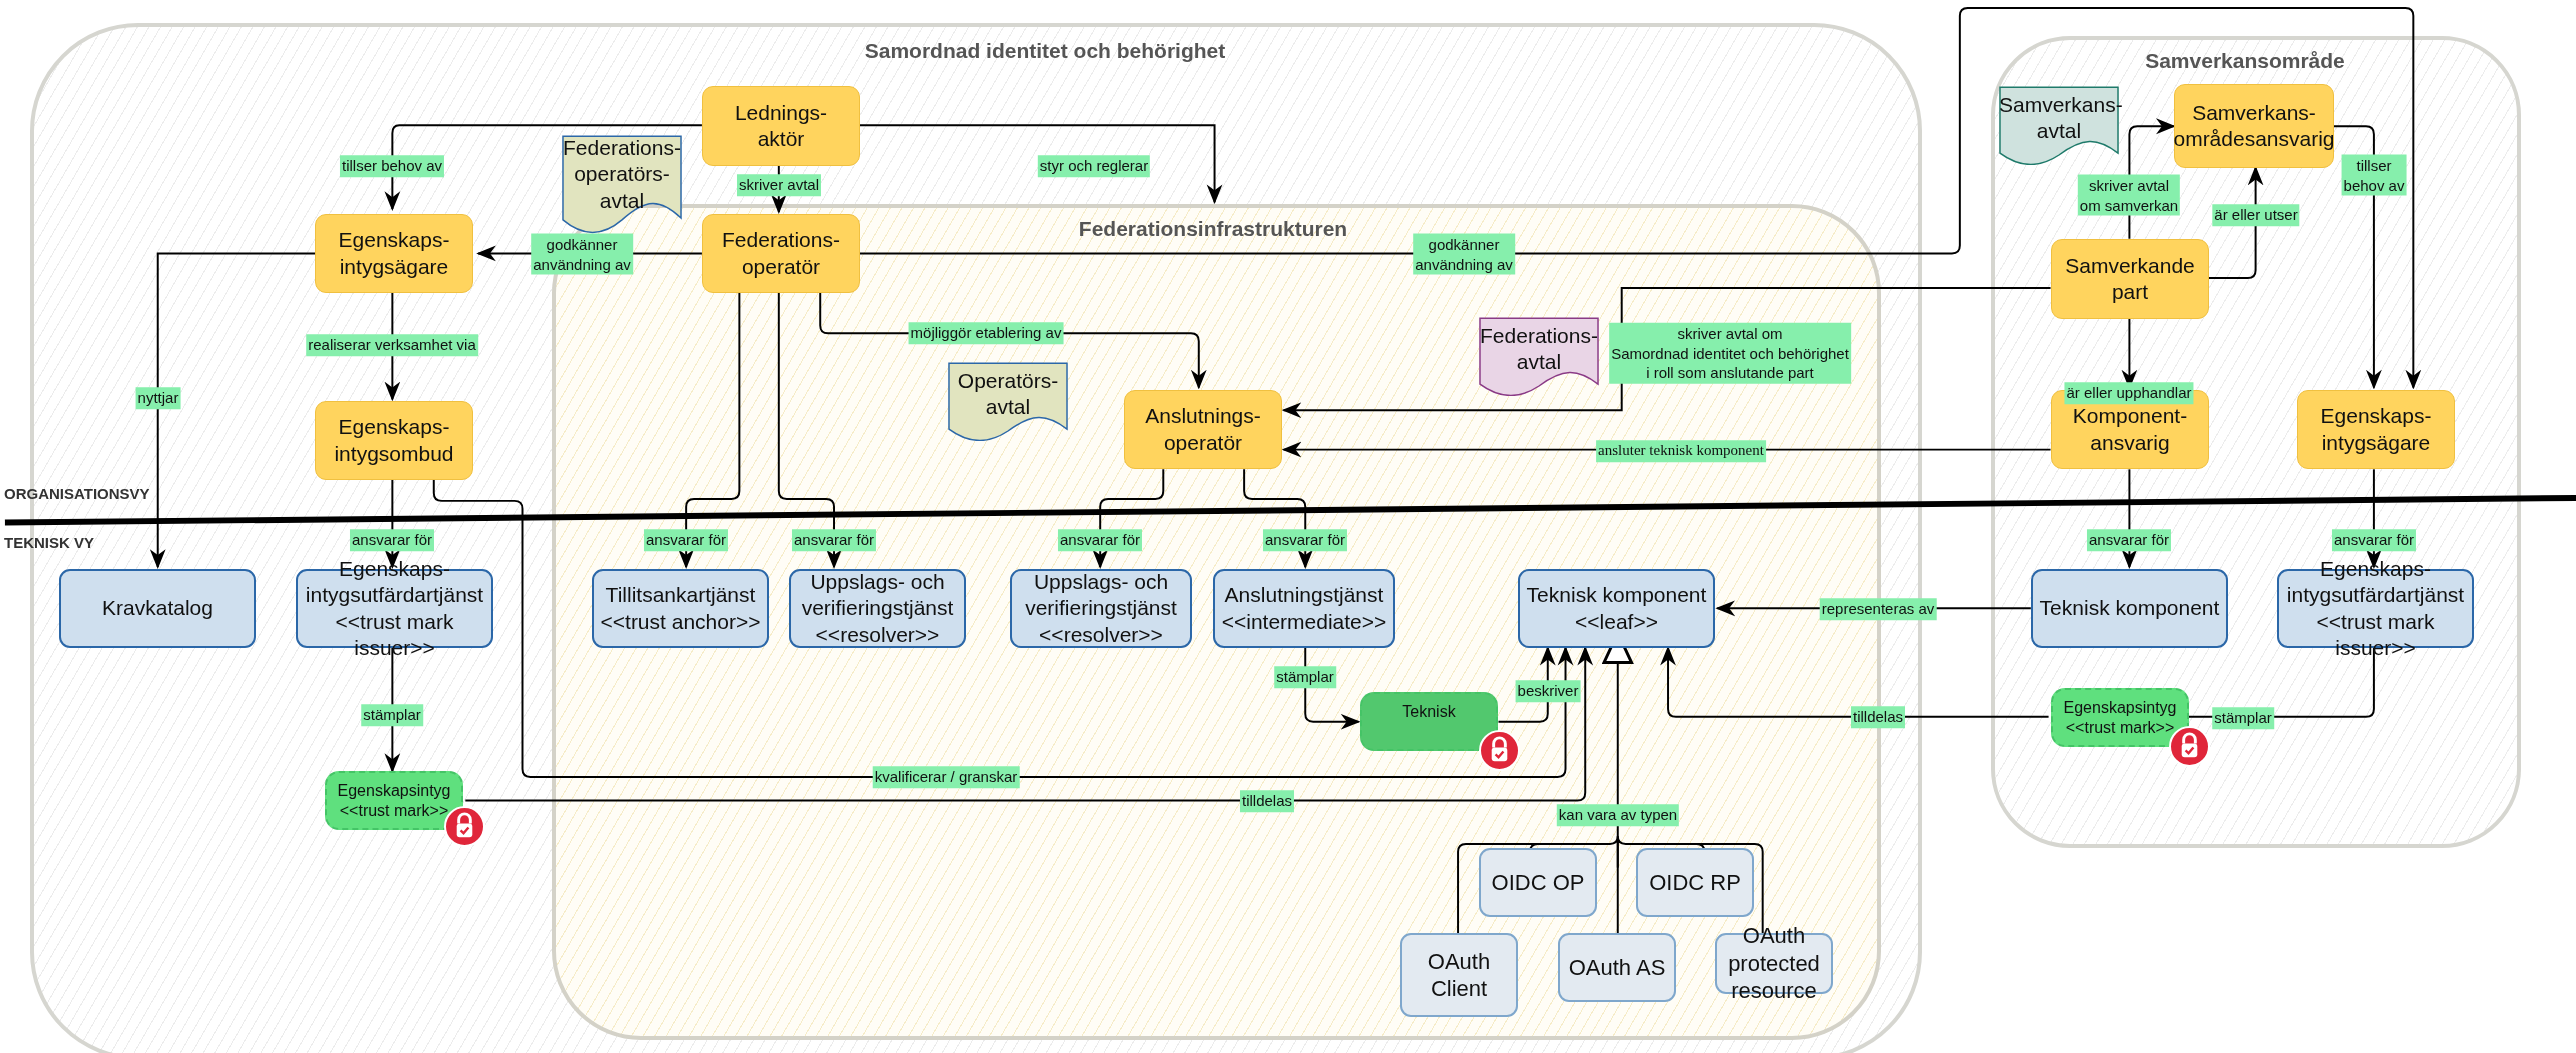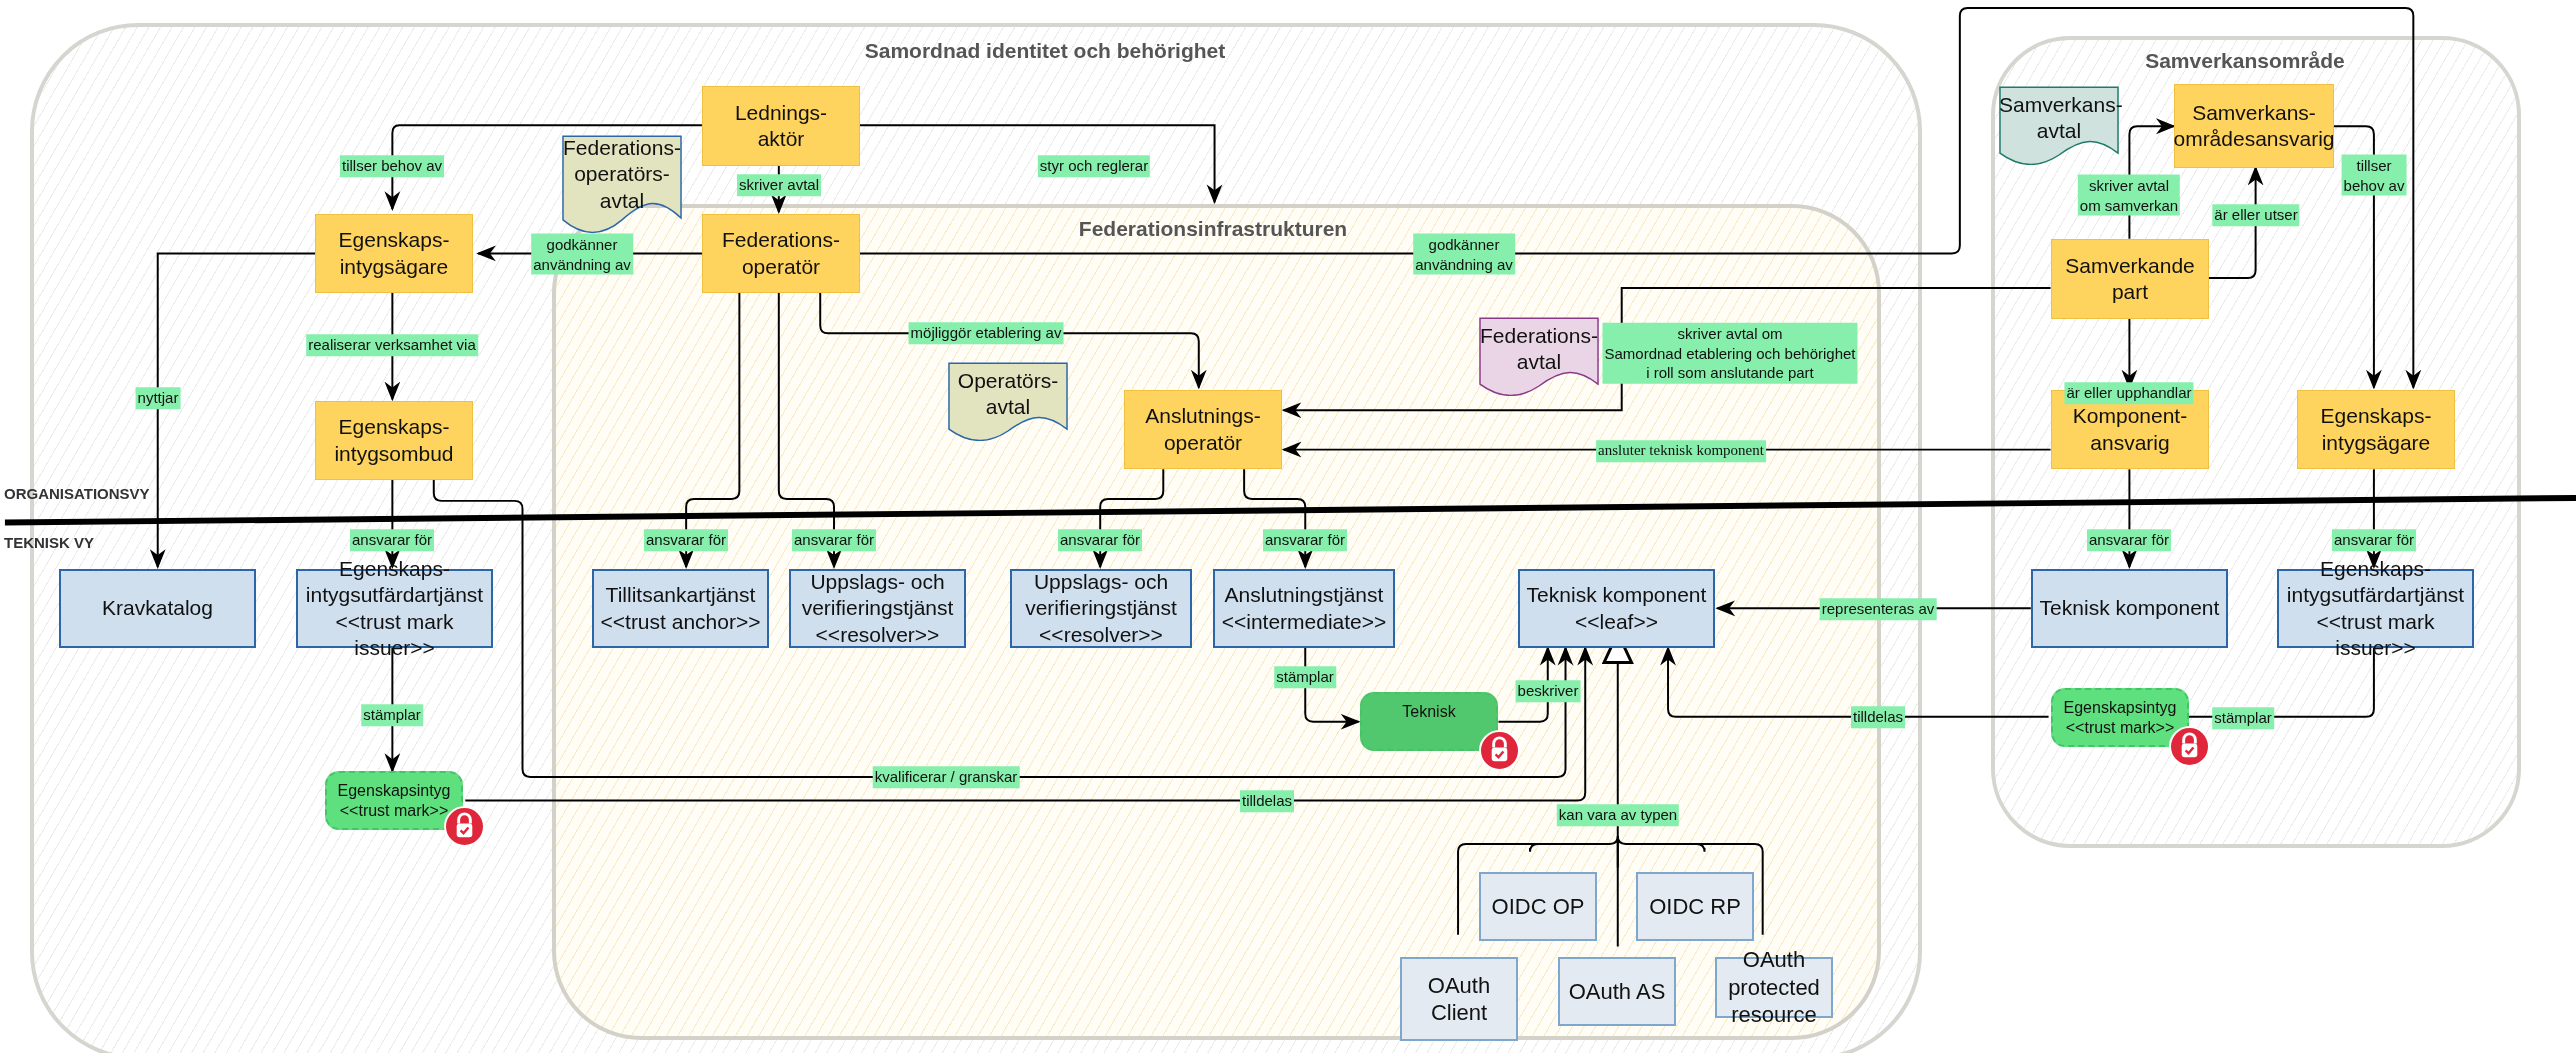--- a/index.html
+++ b/index.html
@@ -3,24 +3,24 @@
 <meta charset="utf-8">
 <style>
   html, body { margin:0; padding:0; background:#ffffff; }
   body { width:2576px; height:1054px; position:relative; overflow:hidden;
          font-family:"Liberation Sans", sans-serif; color:#111; }
   .region { position:absolute; border:4px solid #d6d6d0; border-radius:108px;
             background: repeating-linear-gradient(120deg, #ffffff 0 9px, #ececec 9px 10px); }
   .region.fed { background: repeating-linear-gradient(120deg, #fffdf6 0 9px, #f6ecc8 9px 10px); border-color:#d4d2c8; }
   .region-title { position:absolute; font-weight:bold; color:#555; font-size:21px; white-space:nowrap; transform:translateX(-50%); }
   .node { position:absolute; display:flex; align-items:center; justify-content:center; text-align:center;
-          box-sizing:border-box; white-space:pre-line; line-height:1.25; }
+          box-sizing:border-box; white-space:pre-line; line-height:1.25;border-radius:11px; }
   .org { background:#ffd45e; border:1px solid #f0c040; font-size:21px; }
   .tech { background:#cfdfee; border:2px solid #2b67a8; font-size:21px; }
-  .tech.light { background:#e3eaf1; border:2px solid #7fa7cc; font-size:22px;margin-top:24px; }
+  .tech.light { background:#e3eaf1; border:2px solid #7fa7cc; font-size:22px; }
   .mark { background:#5fe07e; border:2px dashed #44c466; border-radius:14px; font-size:16px; }
   .mark.meta { background:#52c86e; align-items:flex-start; padding-top:8px; }
   .doc { position:absolute; }
   .doc svg { position:absolute; left:0; top:0; }
   .doc .doc-text { position:absolute; left:0; top:6px; width:100%; text-align:center; font-size:21px; line-height:1.25; white-space:pre-line; }
   .label { position:absolute; font-size:15px; background:#86efac; padding:1px 2px; white-space:pre-line; text-align:center; line-height:1.3; transform:translate(-50%,-50%); }
   .view-label { position:absolute; font-size:15px; font-weight:bold; color:#333; }
   svg.edges { position:absolute; left:0; top:0; pointer-events:none; }
   .badge { position:absolute; width:37px; height:37px; border-radius:50%; background:#e0263a; border:2px solid #fff; }
 </style>
@@ -216,21 +216,21 @@
 <div class="label" style="left:779px;top:185px;">skriver avtal</div>
 <div class="label" style="left:1094px;top:166px;">styr och reglerar</div>
 <div class="label" style="left:582px;top:254px;">godkänner
 användning av</div>
 <div class="label" style="left:1464px;top:254px;">godkänner
 användning av</div>
 <div class="label" style="left:392px;top:345px;">realiserar verksamhet via</div>
 <div class="label" style="left:158px;top:398px;">nyttjar</div>
 <div class="label" style="left:986px;top:333px;">möjliggör etablering av</div>
 <div class="label" style="left:1730px;top:353px;">skriver avtal om
-Samordnad etablering och behörighet
+Samordnad identitet och behörighet
 i roll som anslutande part</div>
 <div class="label" style="left:1681px;top:451px;font-family:Liberation Serif, serif;">ansluter teknisk komponent</div>
 <div class="label" style="left:2129px;top:195px;">skriver avtal
 om samverkan</div>
 <div class="label" style="left:2256px;top:215px;">är eller utser</div>
 <div class="label" style="left:2374px;top:175px;">tillser
 behov av</div>
 <div class="label" style="left:2129px;top:353px;margin-top:40px;">är eller upphandlar</div>
 <div class="label" style="left:392px;top:540px;">ansvarar för</div>
 <div class="label" style="left:686px;top:540px;">ansvarar för</div>

